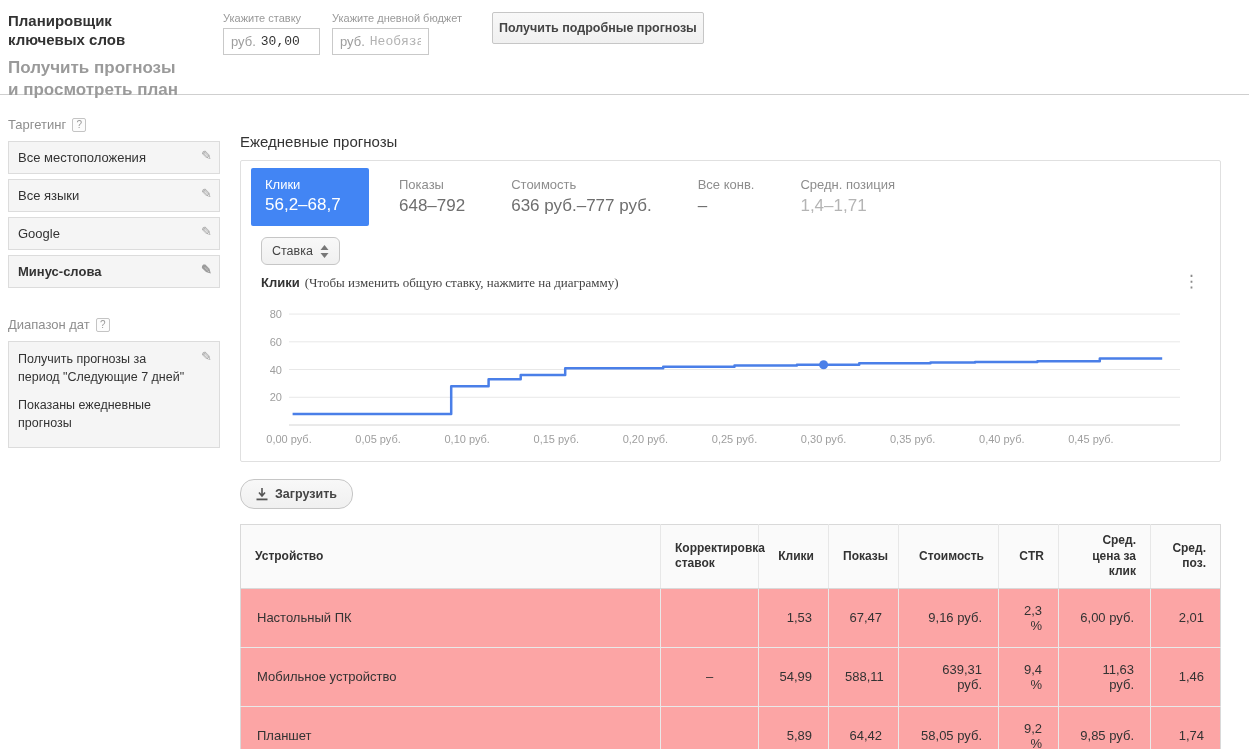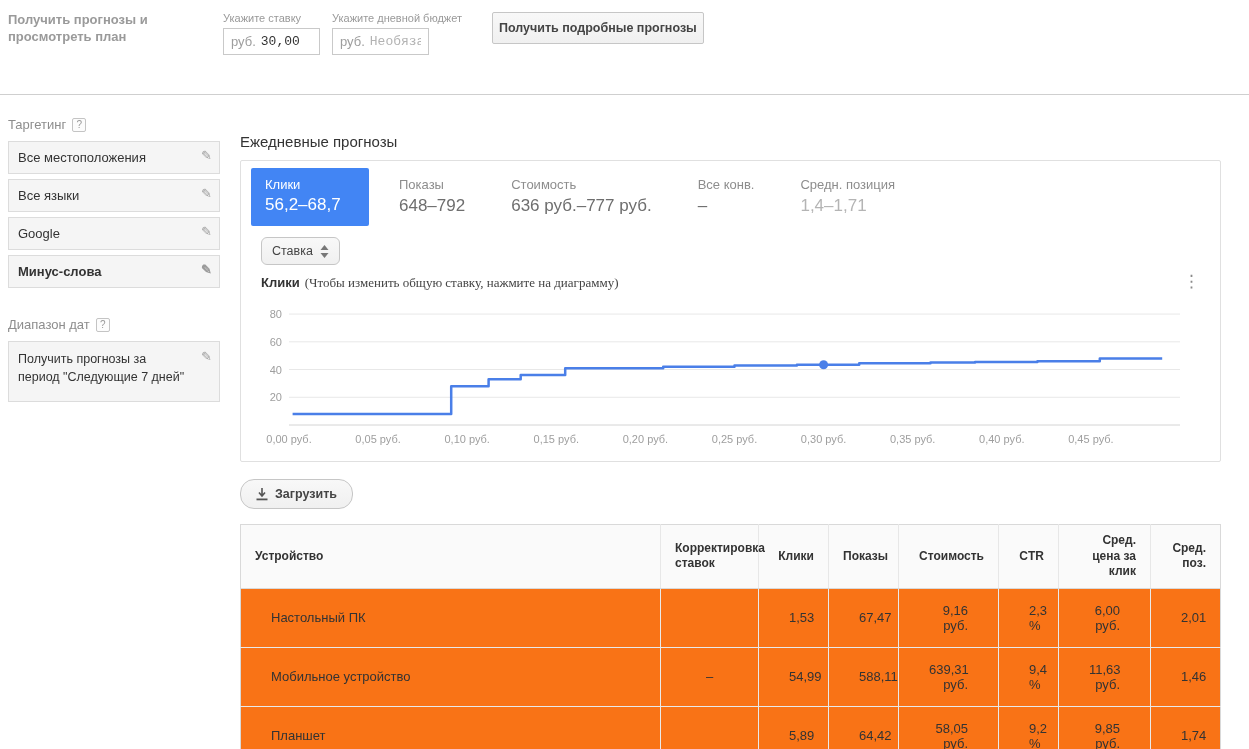--- a/index.html
+++ b/index.html
@@ -3,21 +3,21 @@
 <meta charset="utf-8">
 <style>
   * { box-sizing: border-box; }
   html,body { margin:0; padding:0; background:#fff; }
   body { font-family:"Liberation Sans", sans-serif; font-size:13px; color:#333; width:1249px; }
 
   
   .topbar { display:flex; align-items:flex-start; height:95px; padding:12px 16px 0 8px; border-bottom:1px solid #cfcfcf; }
   .title-block { width:215px; }
   .app-title { font-size:15px; font-weight:bold; color:#333; margin:0 0 7px; line-height:1.25; width:175px; }
-  .app-subtitle { font-weight:bold; color:#9a9a9a; font-size:13px; line-height:1.3; width:180px; }
+  .app-subtitle { font-weight:bold; color:#9a9a9a; font-size:17px; line-height:1.3; width:180px; }
   .field-group { margin-right:12px; }
   .field-group label { display:block; font-size:11px; color:#999; margin-bottom:4px; }
   .inputbox { display:flex; align-items:center; border:1px solid #c9c9c9; background:#fff; height:27px; padding:0 7px; width:97px; }
   .inputbox .prefix { color:#9e9e9e; margin-right:5px; font-size:13px; flex:none; }
   .inputbox input { border:0; outline:0; width:100%; min-width:0; font-size:13px; color:#333; font-family:Liberation Mono, monospace; padding:0; background:transparent; }
   .inputbox input::placeholder { color:#b3b3b3; }
   .btn { display:inline-flex; align-items:center; gap:7px; border:1px solid #c6c6c6; border-radius:2px;
          background:linear-gradient(#f8f8f8,#f0f0f0); color:#444; font-weight:bold; font-size:12.5px;
          padding:7px 15px; cursor:pointer; font-family:inherit; }
   .forecast-btn { margin:0 0 0 18px; padding:8px 6px; }
@@ -71,31 +71,32 @@
   svg.chart { display:block; margin:2px 0 0 8px; }
 
   .download-btn { margin:17px 0 15px;border-radius:14px; }
 
   
   table.data-table { width:100%; border-collapse:collapse; border:1px solid #d9d9d9; table-layout:fixed; }
   .data-table th { background:#fafafa; font-weight:bold; font-size:12px; color:#333; text-align:right;
                    padding:8px 14px; border-bottom:1px solid #d9d9d9; border-left:1px solid #e7e7e7; vertical-align:middle; line-height:1.3; }
   .data-table th.left, .data-table td.left { text-align:left; }
   .data-table th:first-child, .data-table td:first-child { border-left:none; }
-  .data-table td { padding:14px 30px; font-size:13px; color:#333; text-align:right;
-                   border-bottom:1px solid #e9e9e9; border-left:1px solid #e9e9e9; background:#f97316; }
+  .data-table td { padding:14px 16px; font-size:13px; color:#333; text-align:right;
+                   border-bottom:1px solid #e9e9e9; border-left:1px solid #e9e9e9; background:#fca5a5; }
   .data-table td.center { text-align:center; }
 </style>
 </head>
 <body>
 
 <div class="page">
 
   <header class="topbar">
     <div class="title-block">
+      <h1 class="app-title">Планировщик ключевых слов</h1>
       <div class="app-subtitle">Получить прогнозы и просмотреть план</div>
     </div>
 
     <div class="field-group">
       <label>Укажите ставку</label>
       <div class="inputbox">
         <span class="prefix">руб.</span>
         <input type="text" value="30,00" style="">
       </div>
     </div>
@@ -139,20 +140,21 @@
       <div class="spacer-lg"></div>
 
       <div class="side-label">
         <span>Диапазон дат</span>
         <span class="help-badge">?</span>
       </div>
 
       <div class="date-box">
         <span class="pencil">✎</span>
         <p>Получить прогнозы за период "Следующие 7 дней"</p>
+        <p>Показаны ежедневные прогнозы</p>
       </div>
     </aside>
 
     <main class="main">
 
 
       <h2 class="section-title">Ежедневные прогнозы</h2>
 
       <div class="panel">
         <div class="metrics">

